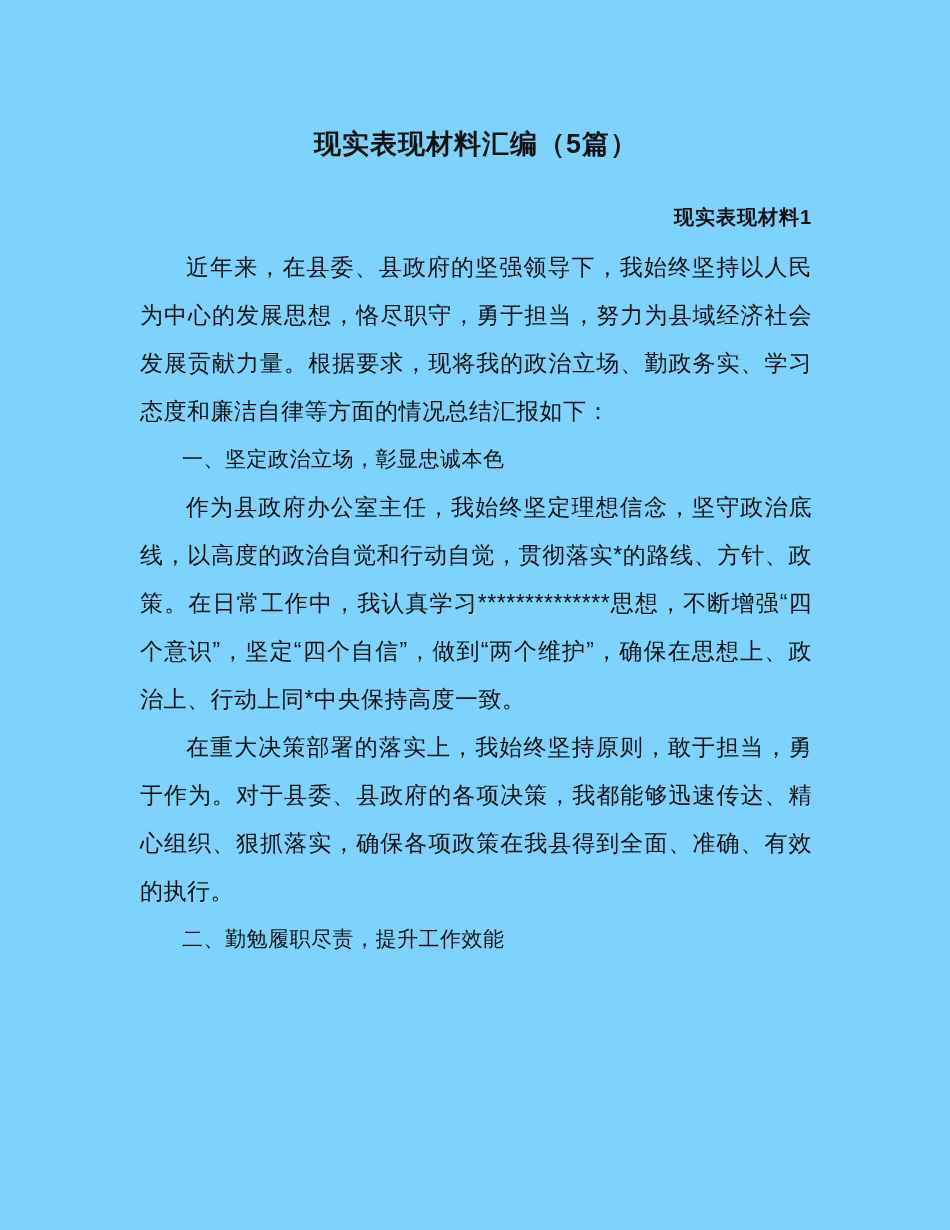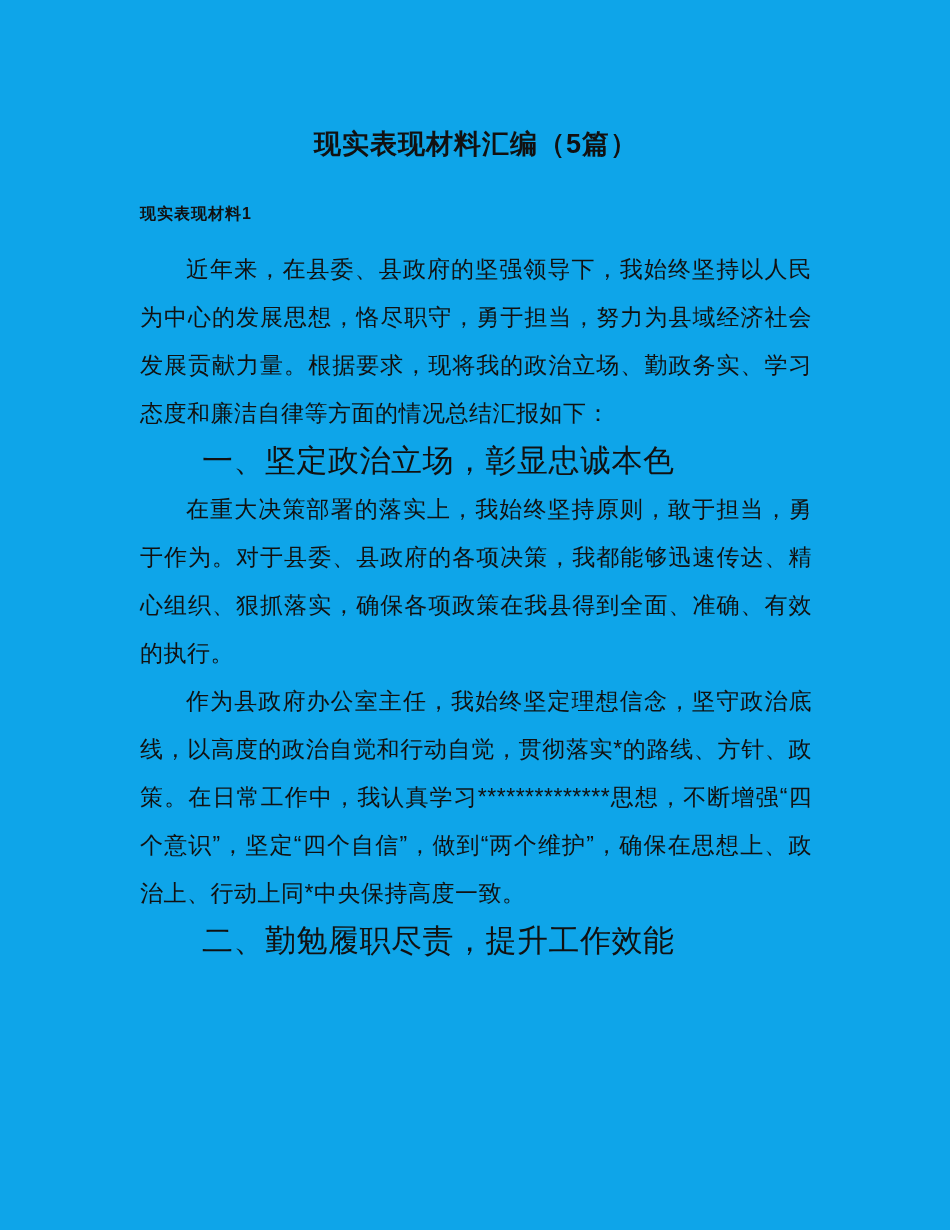--- a/index.html
+++ b/index.html
@@ -5,67 +5,67 @@
   html, body {
     margin: 0;
     padding: 0;
     background: #ffffff;
   }
   .page {
     width: 950px;
     min-height: 1230px;
     box-sizing: border-box;
     padding: 126px 138px 40px 140px;
-    background: #0ea5e9;
+    background: #7dd3fc;
     color: #111111;
     font-family: "Liberation Sans", "DejaVu Sans", sans-serif;
     overflow: hidden;
   }
   .doc-title {
     font-size: 27px;
     font-weight: bold;
     text-align: center;
     margin: 0 0 42px 0;
     letter-spacing: 1px;
   }
   .doc-subtitle {
-    font-size: 16px;
+    font-size: 20px;
     font-weight: bold;
-    text-align: left;
-    margin: 0 0 20px 0;
+    text-align: right;
+    margin: 0 0 12px 0;
     letter-spacing: 1px;
   }
   .para {
     font-size: 23px;
     line-height: 48px;
     margin: 0;
     text-align: justify;
     text-indent: 2em;
     letter-spacing: 0.5px;
     word-break: break-all;
   }
   .section-heading {
-    font-size: 31px;
+    font-size: 21px;
     line-height: 48px;
     margin: 0;
     text-indent: 2em;
     letter-spacing: 0.5px;
   }
 </style>
 </head>
 <body>
 
 <div class="page">
   <h1 class="doc-title">现实表现材料汇编（5篇）</h1>
 
   <h2 class="doc-subtitle">现实表现材料1</h2>
 
   <p class="para">近年来，在县委、县政府的坚强领导下，我始终坚持以人民为中心的发展思想，恪尽职守，勇于担当，努力为县域经济社会发展贡献力量。根据要求，现将我的政治立场、勤政务实、学习态度和廉洁自律等方面的情况总结汇报如下：</p>
 
   <p class="section-heading">一、坚定政治立场，彰显忠诚本色</p>
 
+  <p class="para">作为县政府办公室主任，我始终坚定理想信念，坚守政治底线，以高度的政治自觉和行动自觉，贯彻落实*的路线、方针、政策。在日常工作中，我认真学习**************思想，不断增强“四个意识”，坚定“四个自信”，做到“两个维护”，确保在思想上、政治上、行动上同*中央保持高度一致。</p>
+
   <p class="para">在重大决策部署的落实上，我始终坚持原则，敢于担当，勇于作为。对于县委、县政府的各项决策，我都能够迅速传达、精心组织、狠抓落实，确保各项政策在我县得到全面、准确、有效的执行。</p>
-
-  <p class="para">作为县政府办公室主任，我始终坚定理想信念，坚守政治底线，以高度的政治自觉和行动自觉，贯彻落实*的路线、方针、政策。在日常工作中，我认真学习**************思想，不断增强“四个意识”，坚定“四个自信”，做到“两个维护”，确保在思想上、政治上、行动上同*中央保持高度一致。</p>
 
   <p class="section-heading">二、勤勉履职尽责，提升工作效能</p>
 
 </div>
 
 </body></html>

